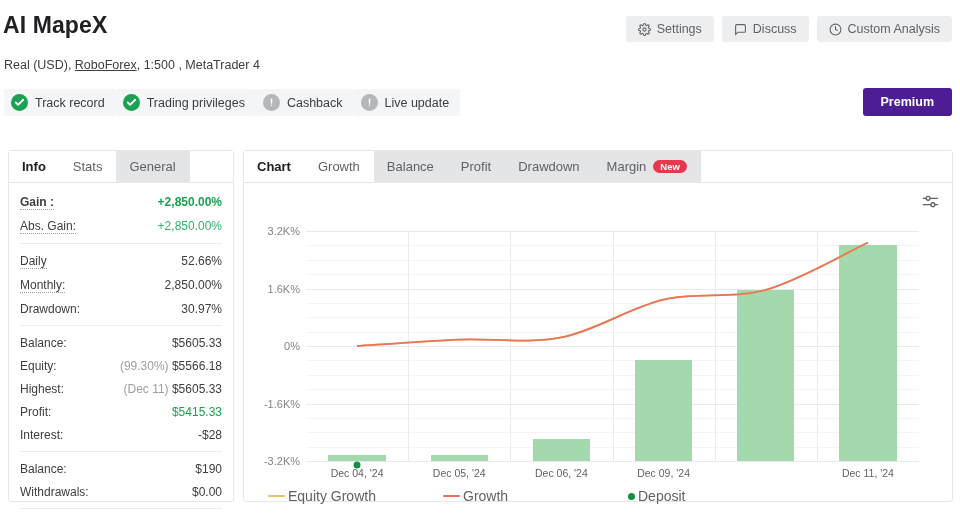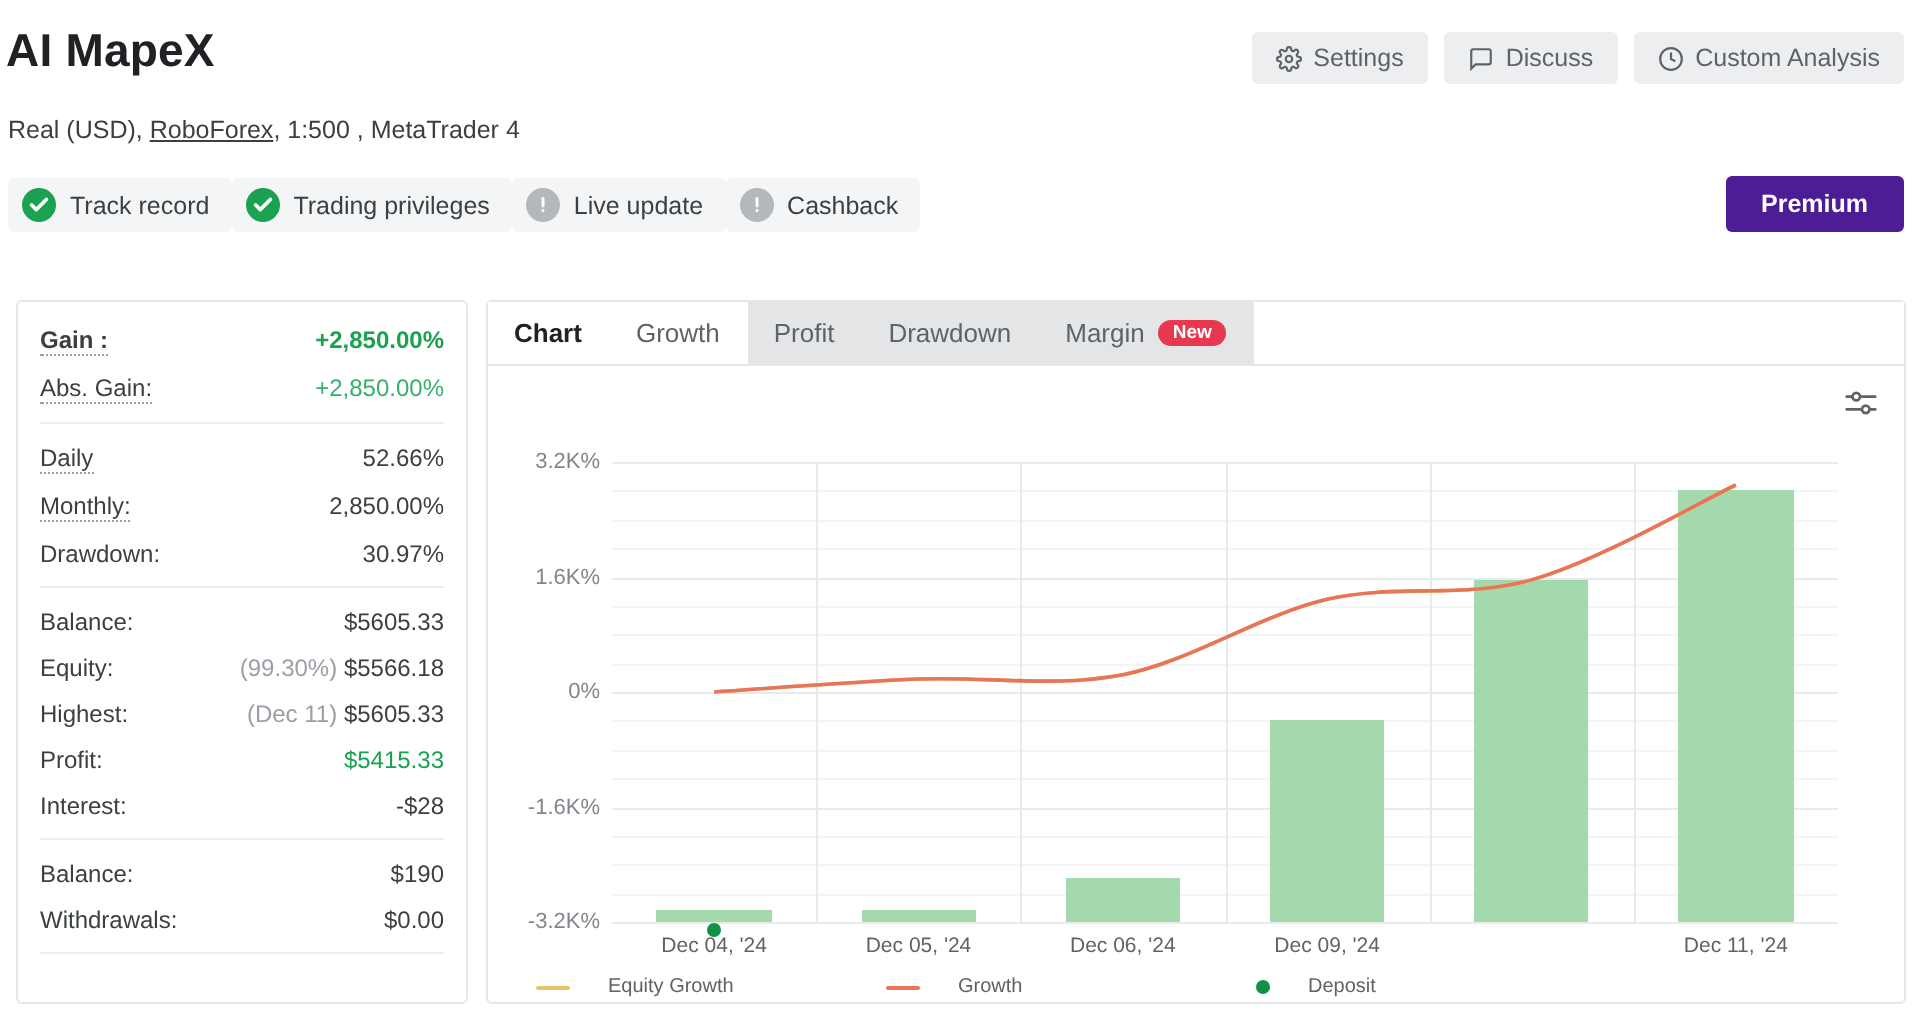--- a/index.html
+++ b/index.html
@@ -88,21 +88,21 @@
   .gl{position:absolute;left:0;width:100%;height:1px;background:#e8eaed;}
   .gl.minor{background:#f3f4f5;}
   .vl{position:absolute;top:0;height:100%;width:1px;background:#e8eaed;}
   .bar{position:absolute;bottom:0;background:#a4d9ae;}
   .dot{position:absolute;width:7px;height:7px;border-radius:50%;transform:translate(-50%,50%);}
   .dot.dep{background:#109143;}
   .xlabels{position:absolute;left:62px;top:284px;width:613px;height:16px;}
   .xlab{position:absolute;font-size:10.5px;color:#5f6368;transform:translateX(-50%);white-space:nowrap;}
 
   .legend{position:absolute;left:24px;top:305px;width:660px;display:flex;}
-  .lgi{display:flex;align-items:center;gap:19px;font-size:10px;color:#5f6368;white-space:nowrap;}
+  .lgi{display:flex;align-items:center;gap:3px;font-size:14px;color:#5f6368;white-space:nowrap;}
   .lgline{width:17px;height:2px;border-radius:1px;}
   .lgdot{width:7px;height:7px;border-radius:50%;}
 </style>
 </head>
 <body>
 
 <div class="page">
 
   <div class="hdr">
     <div class="title">AI MapeX</div>
@@ -159,37 +159,42 @@
         </span>
         <span>Trading privileges</span>
       </div>
       <div class="badge">
         <span class="bdot off">
           <svg width="11" height="11" viewBox="0 0 24 24" fill="none" stroke="#fff" stroke-width="3.2" stroke-linecap="round">
               <line x1="12" y1="5" x2="12" y2="13"></line>
               <line x1="12" y1="18" x2="12" y2="18.2"></line>
             </svg>
         </span>
-        <span>Live update</span>
+        <span>Cashback</span>
       </div>
       <div class="badge">
         <span class="bdot off">
           <svg width="11" height="11" viewBox="0 0 24 24" fill="none" stroke="#fff" stroke-width="3.2" stroke-linecap="round">
               <line x1="12" y1="5" x2="12" y2="13"></line>
               <line x1="12" y1="18" x2="12" y2="18.2"></line>
             </svg>
         </span>
-        <span>Cashback</span>
+        <span>Live update</span>
       </div>
     </div>
 
     <button class="premium">Premium</button>
   </div>
 
   <div class="panel left-panel">
+    <div class="tabs">
+      <div class="tab active">Info</div>
+      <div class="tab">Stats</div>
+      <div class="tab grey">General</div>
+    </div>
 
     <div class="stats">
 
       <div>
         <div class="srow">
           <span class="slab bold dotted">Gain :</span>
           <span class="sval green">+2,850.00%</span>
         </div>
         <div class="srow">
           <span class="slab dotted">Abs. Gain:</span>
@@ -256,20 +261,21 @@
       </div>
       <div class="sep"></div>
 
     </div>
   </div>
 
   <div class="panel right-panel">
     <div class="tabs">
       <div class="tab active">Chart</div>
       <div class="tab">Growth</div>
+      <div class="tab grey">Balance</div>
       <div class="tab grey">Profit</div>
       <div class="tab grey">Drawdown</div>
       <div class="tab grey">
         <span>Margin</span>
         <span class="newbadge">New</span>
       </div>
     </div>
 
     <div class="chart-body">
       <span class="sliders-icon">

